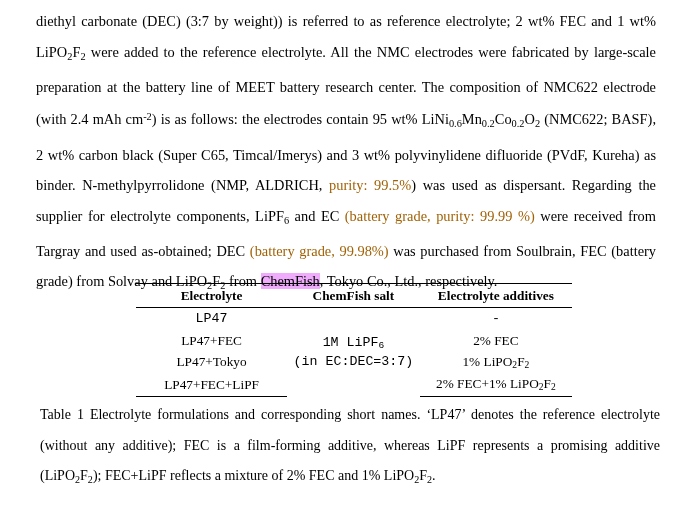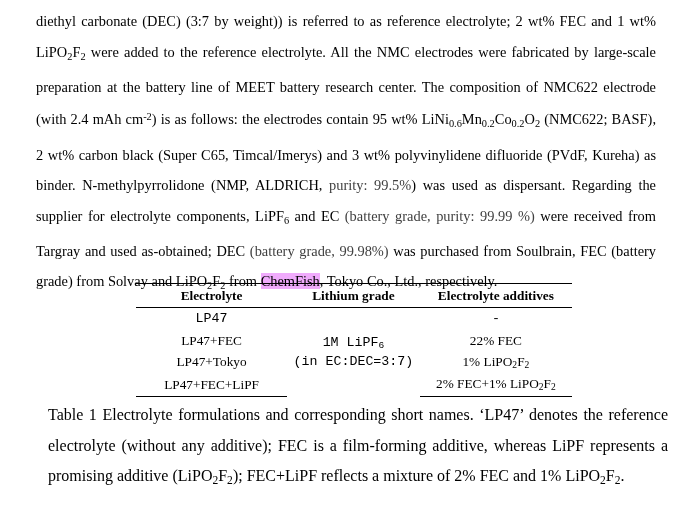--- a/index.html
+++ b/index.html
@@ -29,21 +29,21 @@
     font-size: 14.4px;
     line-height: 30.5px;
     text-align: justify;
     text-justify: inter-word;
   }
   .body-text p {
     margin: 0;
     text-indent: 0;
   }
   .blue {
-    color: #404040;
+    color: #a16207;
   }
   .hl {
     background: #f0abfc;
   }
   sub {
     font-size: 0.72em;
     vertical-align: -0.25em;
   }
   sup {
     font-size: 0.72em;
@@ -87,59 +87,59 @@
     margin-top: 16px;
   }
   td.col-elec { width: 150px; }
   td.col-salt { width: 130px; }
   td.col-add  { width: 156px; }
   .salt-cell {
     line-height: 1.35;
   }
   .caption {
     position: absolute;
-    left: 48px;
+    left: 40px;
     top: 400px;
     width: 620px;
-    font-size: 16px;
+    font-size: 14px;
     line-height: 30.5px;
     text-align: justify;
   }
   .caption p { margin: 0; }
 </style>
 </head>
 <body>
 
 <div class="page">
 
   <div class="body-text">
     <p>diethyl carbonate (DEC) (3:7 by weight)) is referred to as reference electrolyte; 2 wt% FEC and 1 wt% LiPO<sub>2</sub>F<sub>2</sub> were added to the reference electrolyte. All the NMC electrodes were fabricated by large-scale preparation at the battery line of MEET battery research center. The composition of NMC622 electrode (with 2.4 mAh cm<sup>-2</sup>) is as follows: the electrodes contain 95 wt% LiNi<sub>0.6</sub>Mn<sub>0.2</sub>Co<sub>0.2</sub>O<sub>2</sub> (NMC622; BASF), 2 wt% carbon black (Super C65, Timcal/Imerys) and 3 wt% polyvinylidene difluoride (PVdF, Kureha) as binder. N-methylpyrrolidone (NMP, ALDRICH, <span class="blue">purity: 99.5%</span>) was used as dispersant. Regarding the supplier for electrolyte components, LiPF<sub>6</sub> and EC <span class="blue">(battery grade, purity: 99.99 %)</span> were received from Targray and used as-obtained; DEC <span class="blue">(battery grade, 99.98%)</span> was purchased from Soulbrain, FEC (battery grade) from Solvay and LiPO<sub>2</sub>F<sub>2</sub> from <span class="hl">ChemFish</span>, Tokyo Co., Ltd., respectively.</p>
   </div>
 
   <div class="table-wrap">
     <table class="formulations">
       <thead>
         <tr class="rule-top">
           <th>Electrolyte</th>
-          <th>Lithium grade</th>
+          <th>ChemFish salt</th>
           <th>Electrolyte additives</th>
         </tr>
       </thead>
       <tbody>
         <tr class="rule-mid">
           <td class="col-elec">LP47</td>
           <td class="col-salt salt-cell" rowspan="4">
             <span>1M LiPF<sub>6</sub></span><br>
             <span>(in EC:DEC=3:7)</span>
           </td>
           <td class="col-add">-</td>
         </tr>
         <tr>
           <td class="col-elec">LP47+FEC</td>
-          <td class="col-add">22% FEC</td>
+          <td class="col-add">2% FEC</td>
         </tr>
         <tr>
           <td class="col-elec">LP47+Tokyo</td>
           <td class="col-add">1% LiPO<sub>2</sub>F<sub>2</sub></td>
         </tr>
         <tr class="rule-bot">
           <td class="col-elec">LP47+FEC+LiPF</td>
           <td class="col-add">2% FEC+1% LiPO<sub>2</sub>F<sub>2</sub></td>
         </tr>
       </tbody>

